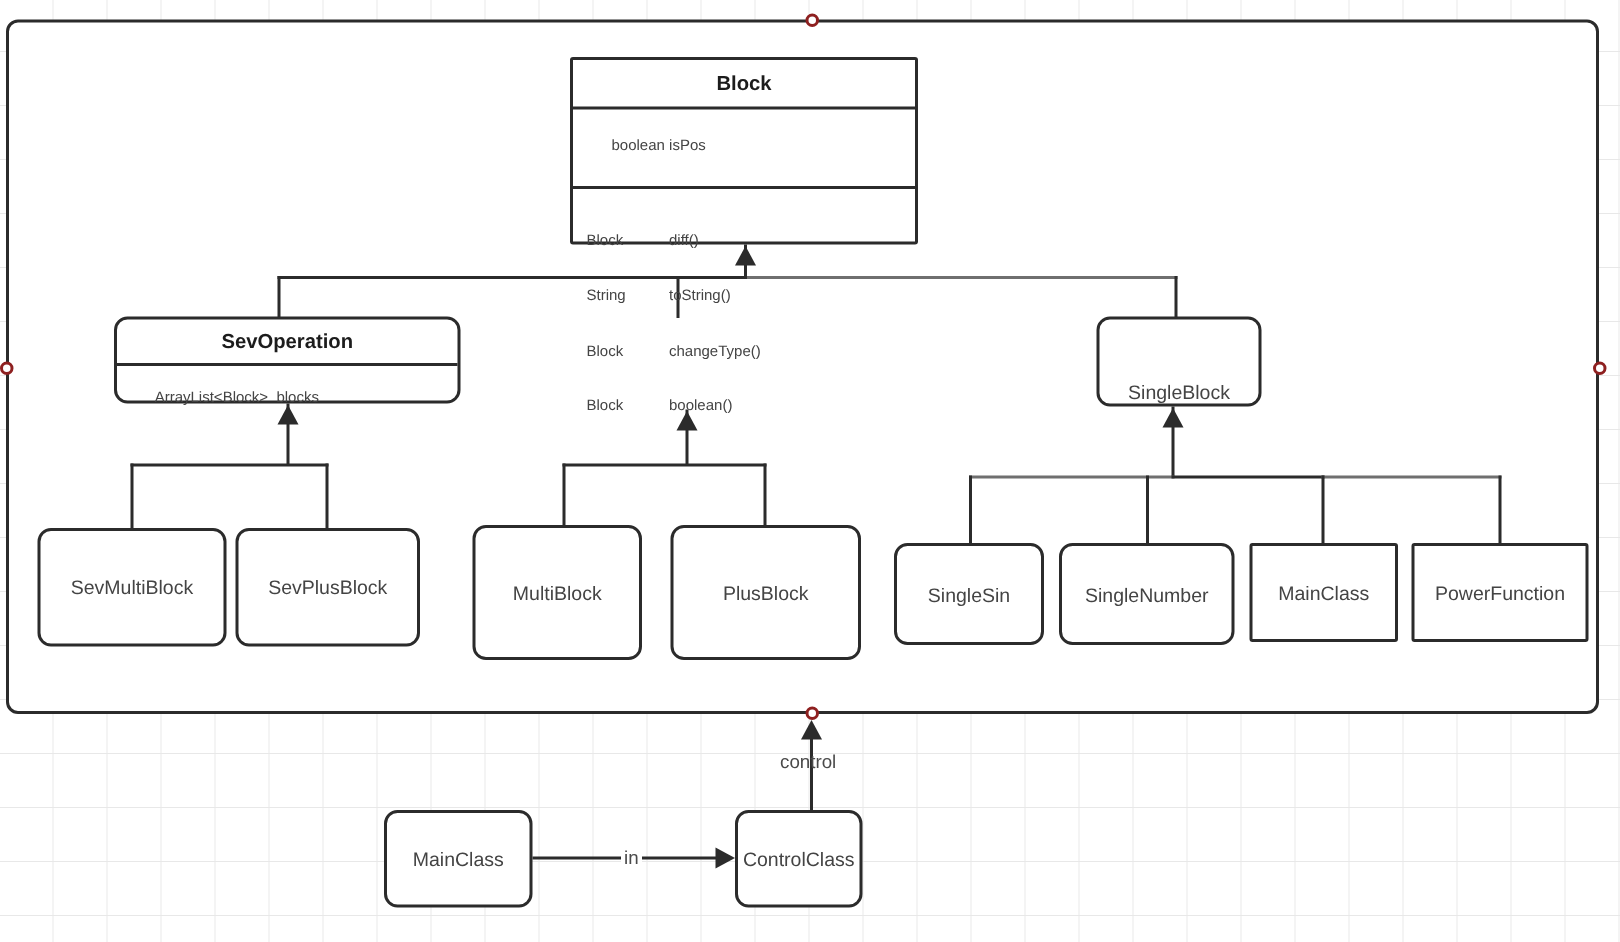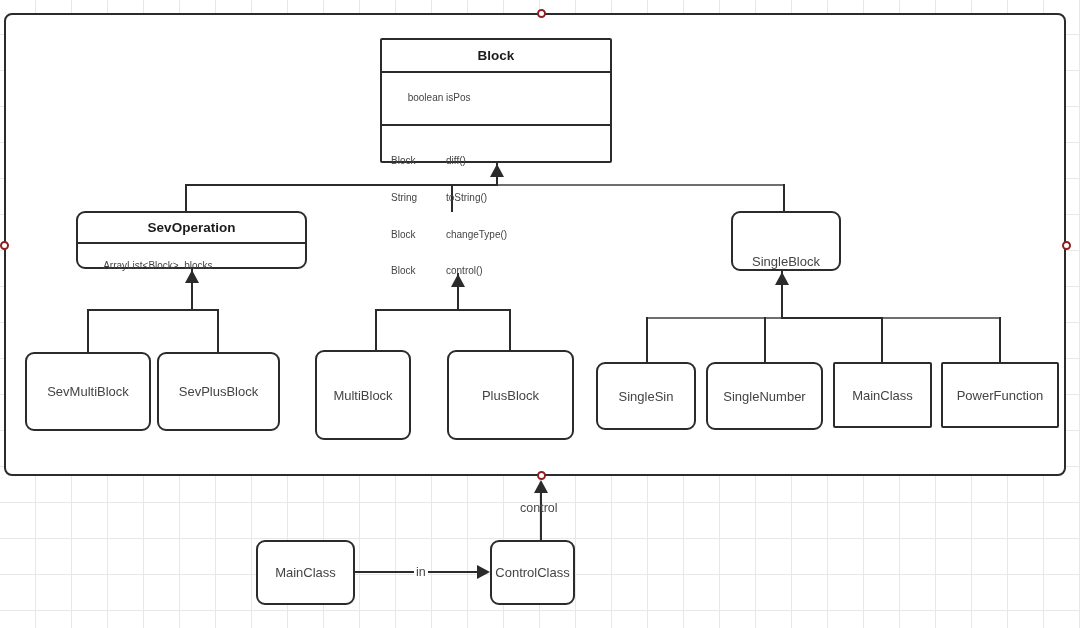--- a/index.html
+++ b/index.html
@@ -123,21 +123,21 @@
     justify-content: center;
   }
   .leaf .plain-label {
     font-size: 13px;
     color: #444444;
     text-align: center;
   }
 
   #sevmultiblock-class { left: 25px;  top: 352px; width: 126px; height: 79px; border-radius: 9px; }
   #sevplusblock-class  { left: 157px; top: 352px; width: 123px; height: 79px; border-radius: 9px; }
-  #multiblock-class    { left: 315px; top: 350px; width: 96px; height: 90px; border-radius: 9px; }
+  #multiblock-class    { left: 315px; top: 350px; width: 113px; height: 90px; border-radius: 9px; }
   #plusblock-class     { left: 447px; top: 350px; width: 127px; height: 90px; border-radius: 9px; }
 
   #singlesin-class     { left: 596px; top: 362px; width: 100px; height: 68px; border-radius: 9px; }
   #singlenumber-class  { left: 706px; top: 362px; width: 117px; height: 68px; border-radius: 9px; }
   #singlecos-class     { left: 833px; top: 362px; width: 99px;  height: 66px; border-radius: 2px; }
   #powerfunction-class { left: 941px; top: 362px; width: 118px; height: 66px; border-radius: 2px; }
 
   
   #mainclass-class    { left: 256px; top: 540px; width: 99px;  height: 65px; border-radius: 9px; }
   #controlclass-class { left: 490px; top: 540px; width: 85px; height: 65px; border-radius: 9px; }
@@ -245,21 +245,21 @@
 
   <div class="box" id="block-class">
     <div class="title">Block</div>
     <div class="compartment attrs divider">
       <span>boolean isPos</span>
     </div>
     <div class="compartment ops divider">
       <span class="op-row"><span class="op-type">Block</span><span>diff()</span></span>
       <span class="op-row"><span class="op-type">String</span><span>toString()</span></span>
       <span class="op-row"><span class="op-type">Block</span><span>changeType()</span></span>
-      <span class="op-row"><span class="op-type">Block</span><span>control()</span></span>
+      <span class="op-row"><span class="op-type">Block</span><span>boolean()</span></span>
     </div>
   </div>
 
   <div class="box rounded" id="sevoperation-class">
     <div class="title">SevOperation</div>
     <div class="compartment attrs divider">
       <span>ArrayList&lt;Block&gt;  blocks</span>
     </div>
   </div>
 

